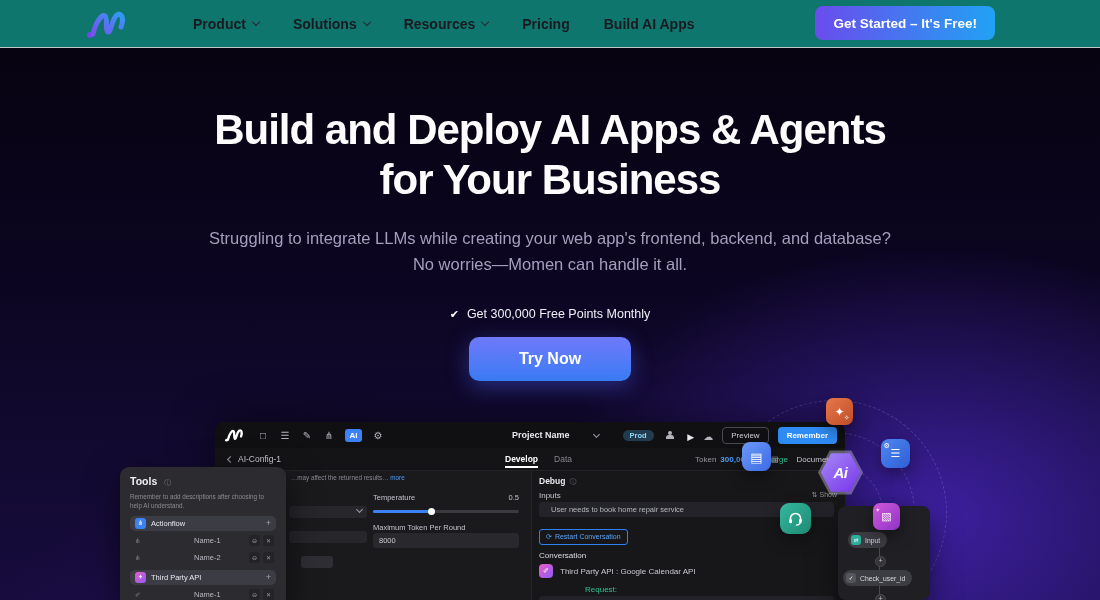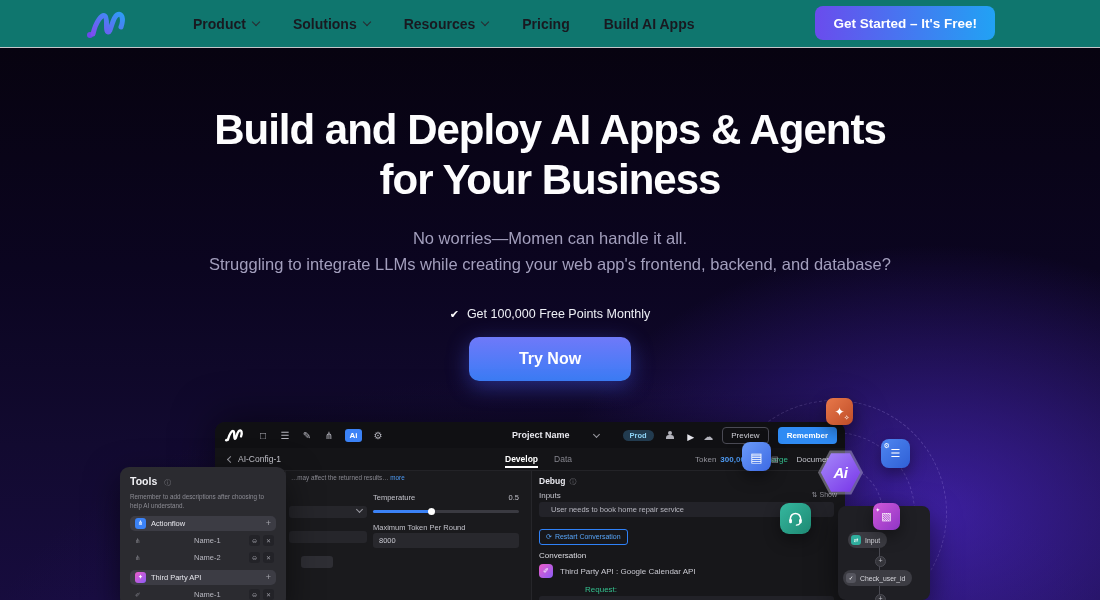--- a/index.html
+++ b/index.html
@@ -212,26 +212,26 @@
     <button class="nav-cta">Get Started – It's Free!</button>
   </div>
 
   <div class="hero">
     <div class="hero-inner">
       <div class="hero-title">
         <div>Build and Deploy AI Apps &amp; Agents</div>
         <div>for Your Business</div>
       </div>
       <div class="hero-sub">
+        <div>Struggling to integrate LLMs while creating your web app's frontend, backend, and database?</div>
         <div>No worries—Momen can handle it all.</div>
-        <div>Struggling to integrate LLMs while creating your web app's frontend, backend, and database?</div>
       </div>
       <div class="hero-bullet">
         <span class="check-icon"></span>
-        <span>Get 100,000 Free Points Monthly</span>
+        <span>Get 300,000 Free Points Monthly</span>
       </div>
       <button class="try-btn">Try Now</button>
     </div>
 
     <div class="ring r1"></div>
     <div class="ring r2"></div>
     <div class="ring r3"></div>
   </div>
 
   <div class="appwin">

